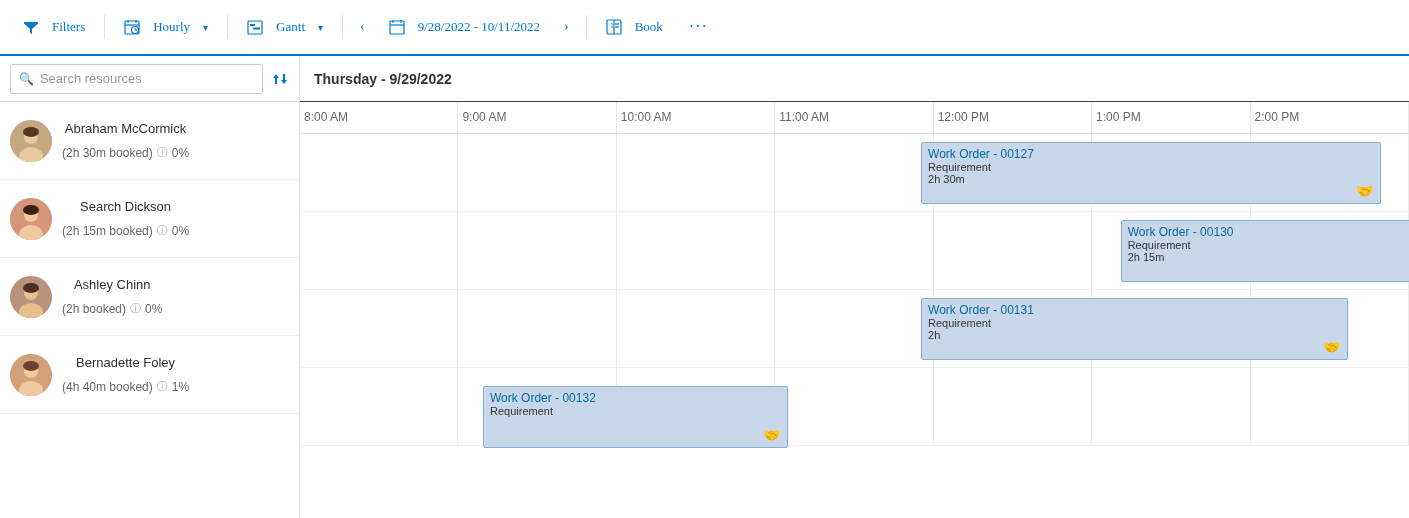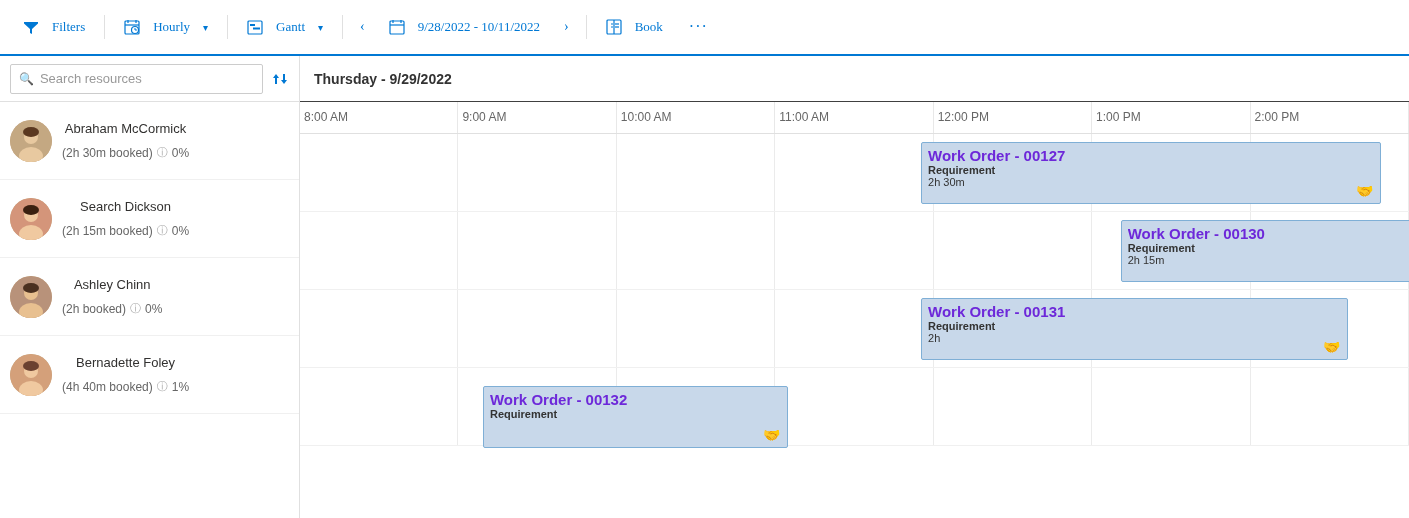--- a/index.html
+++ b/index.html
@@ -144,22 +144,22 @@
     .work-order-block {
       position: absolute;
       background: #c8d8ea;
       border: 1px solid #7fafd6;
       border-radius: 2px;
       padding: 4px 6px;
       font-size: 11.5px;
       cursor: pointer;
       overflow: hidden;
     }
-    .wo-title { font-weight: 700; font-size: 15px; color: #6d28d9; white-space: nowrap; overflow: hidden; text-overflow: ellipsis; }
-    .wo-type { color: #333; font-size: 11px; font-weight: bold; }
+    .wo-title { font-weight: 400; font-size: 12px; color: #0369a1; white-space: nowrap; overflow: hidden; text-overflow: ellipsis; }
+    .wo-type { color: #333; font-size: 11px; }
     .wo-duration { color: #333; font-size: 11px; }
     .wo-handshake {
       position: absolute;
       bottom: 4px;
       right: 6px;
       font-size: 14px;
       color: #555;
     }
 
     

